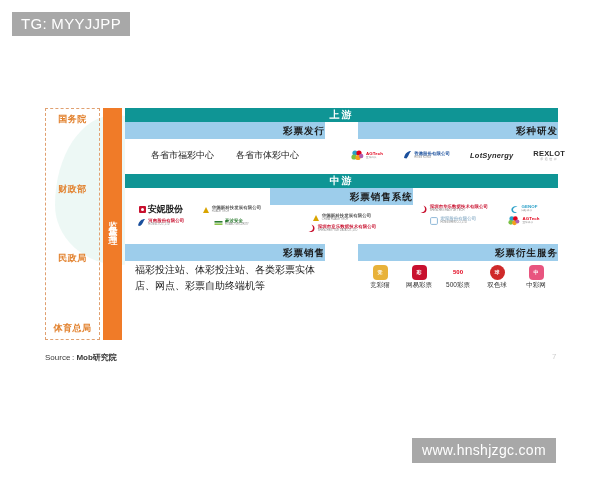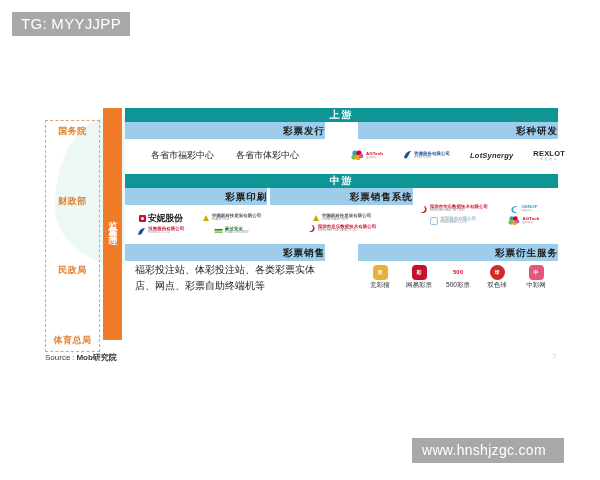--- a/index.html
+++ b/index.html
@@ -20,21 +20,21 @@
     position: absolute;
     background: #a8a8a8;
     color: #ffffff;
     font-size: 15px;
     letter-spacing: 0.3px;
     padding: 3px 9px 4px 9px;
     white-space: nowrap;
     line-height: 1.15;
   }
   #tg-badge { left: 12px; top: 12px; }
-  #site-badge { left: 412px; top: 438px; font-size: 14px; padding: 4px 18px 5px 10px; }
+  #site-badge { left: 412px; top: 438px; font-size: 14px; padding: 4px 10px 5px 10px; }
 
   
   .slide {
     position: absolute;
     left: 0; top: 60px;
     width: 600px; height: 310px;
     background: #ffffff;
   }
 
   .diagram {
@@ -50,21 +50,21 @@
     width: 120px; height: 150px;
     background: #dff2ec;
     opacity: .55;
     border-radius: 50% 50% 45% 55% / 60% 40% 60% 40%;
     z-index: 0;
   }
 
   
   .agency-col {
     position: absolute;
-    left: 0; top: 12px;
+    left: 0; top: 0;
     width: 55px; height: 232px;
     border: 1px dashed #e0a070;
     box-sizing: border-box;
     display: flex;
     flex-direction: column;
     justify-content: space-around;
     align-items: center;
     background: transparent;
     z-index: 2;
     gap: 48px;
@@ -364,21 +364,20 @@
           </div>
         </div>
       </div>
 
       <div class="gap-h"></div>
 
       <div class="tier-band">中游</div>
 
       <div class="tier-body mid">
         <div class="cell" style="flex:1 1 0;">
-          <div class="cell-head">彩票印刷</div>
           <div class="cell-body">
             <div class="logo-grid">
               <div class="brand-big">
                 <span class="sq"></span>
                 <span class="nm">安妮股份</span>
               </div>
               <div class="logo">
                 <svg class="logo-mark" width="8" height="8" viewBox="0 0 8 8">
                   <path d="M1 7 L4 1 L7 7 Z" fill="#d9a400"></path>
                 </svg>

